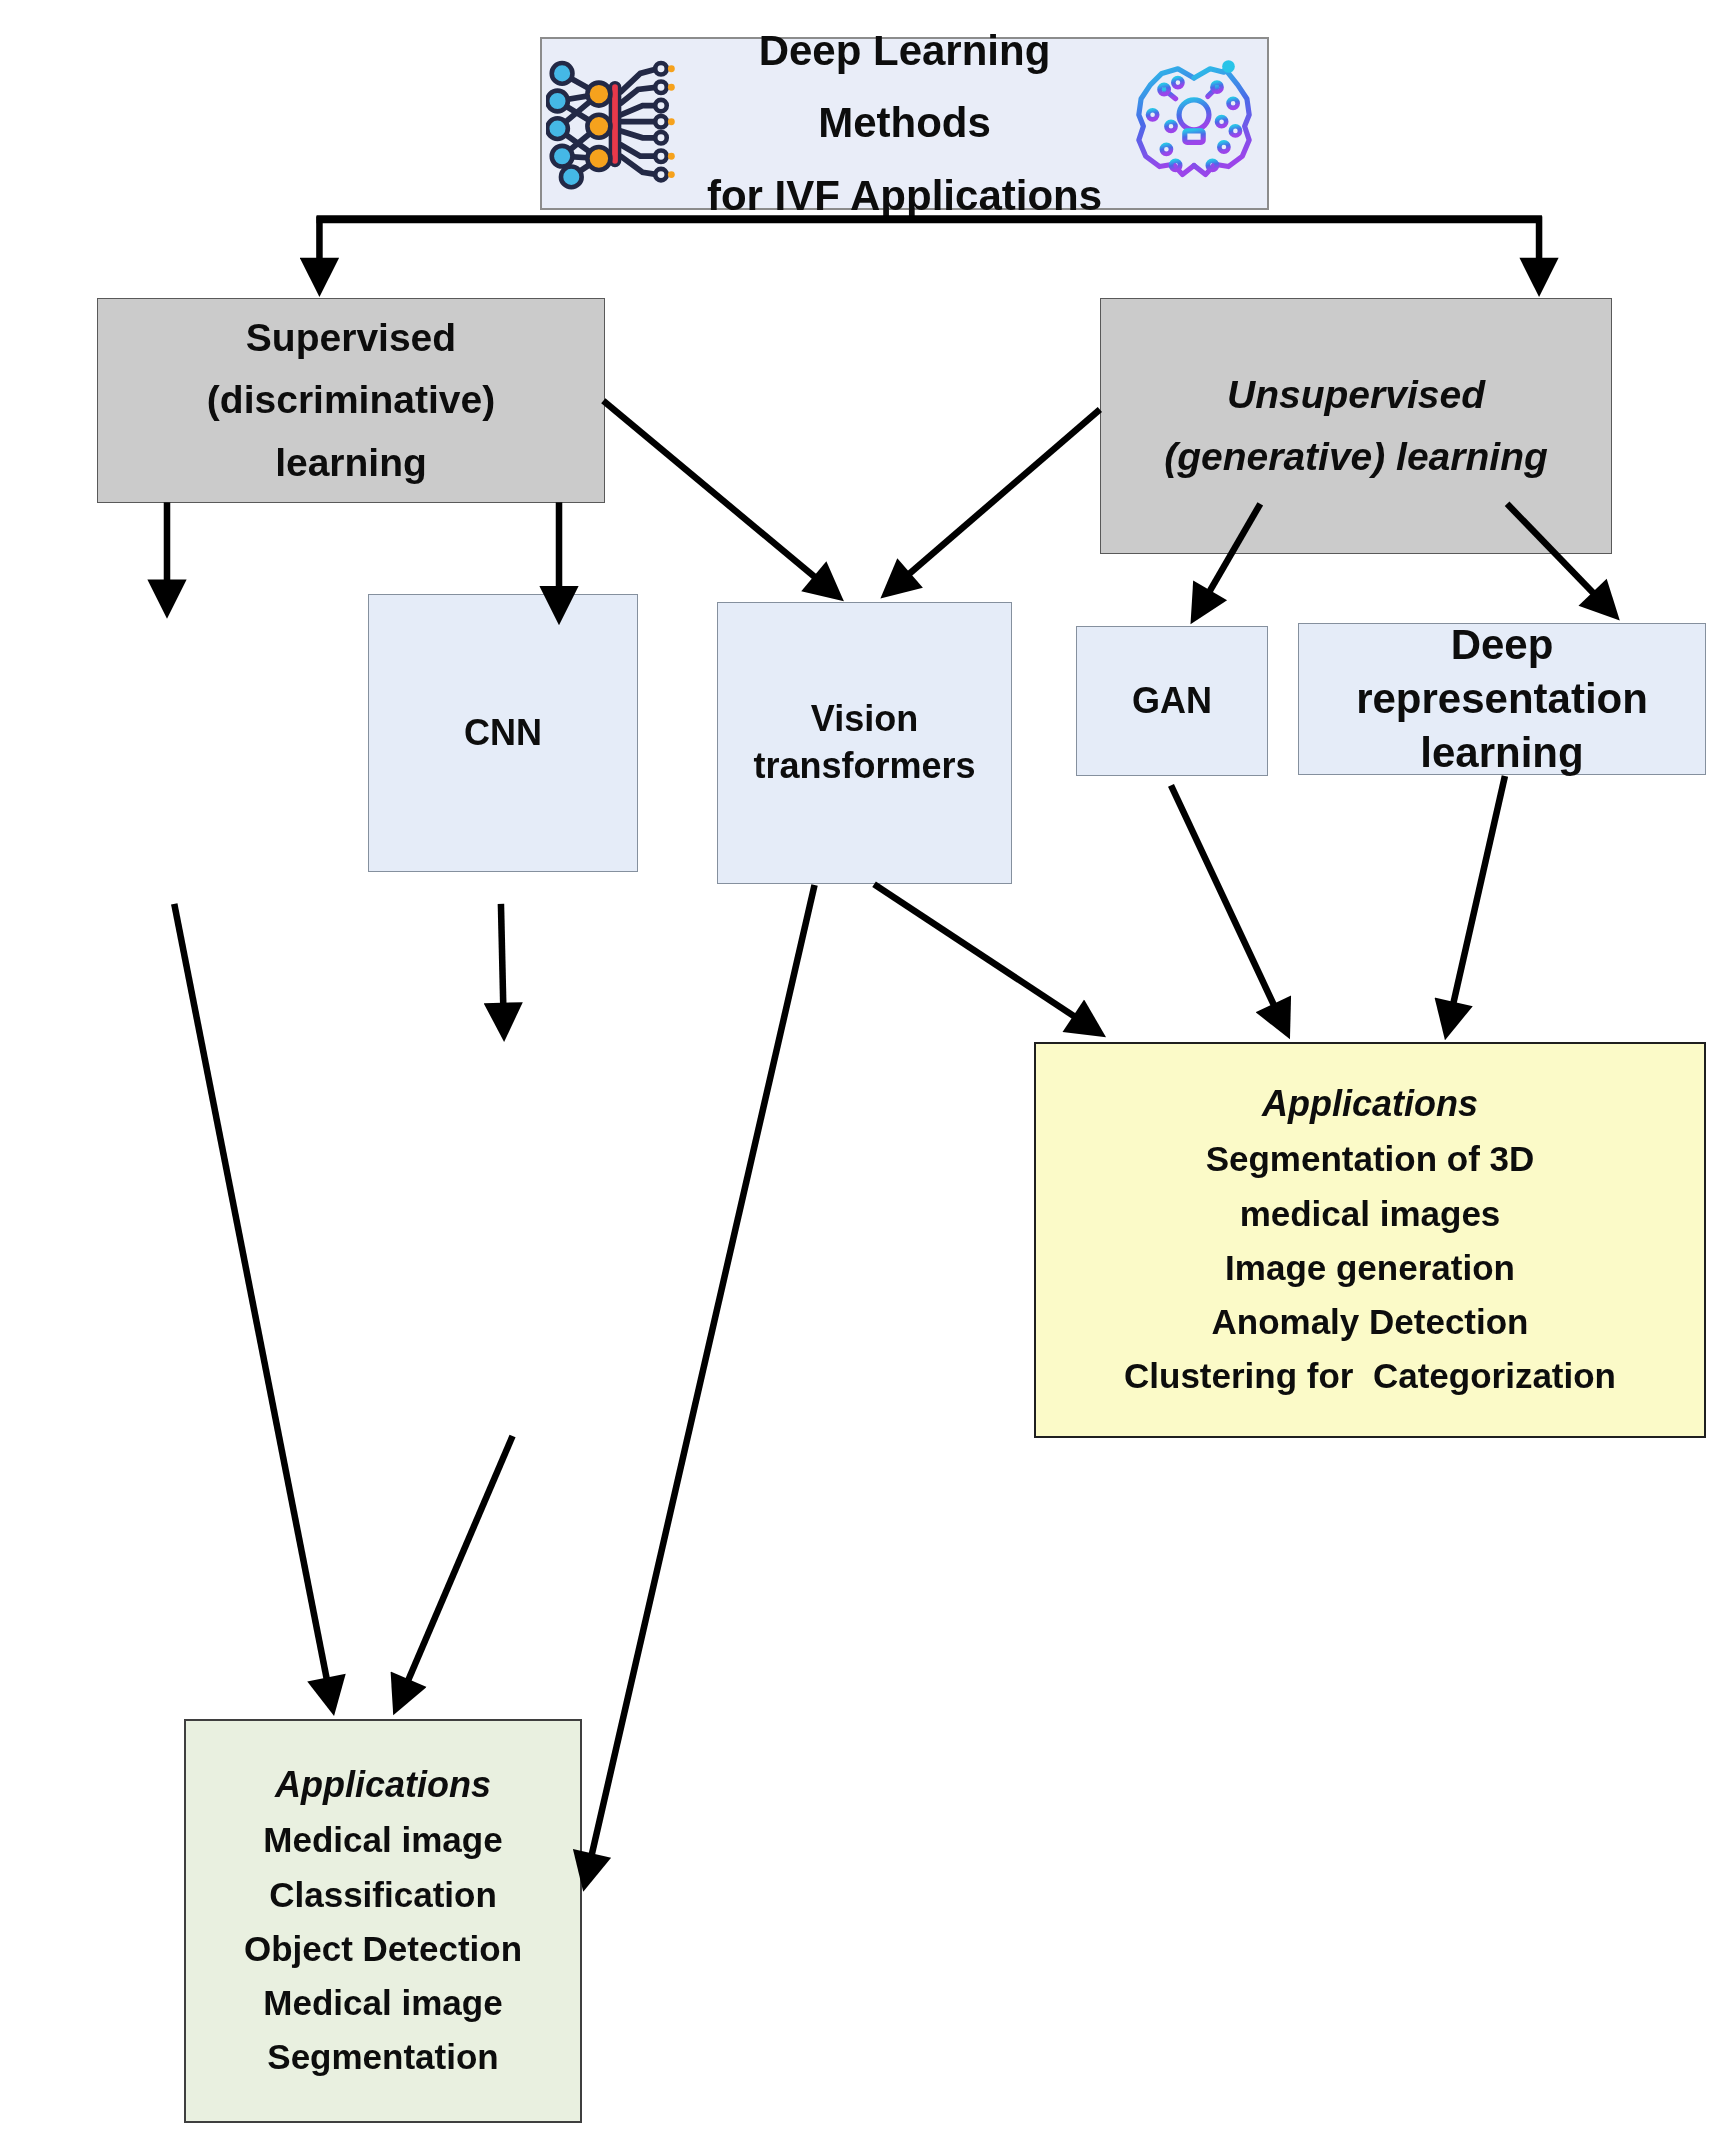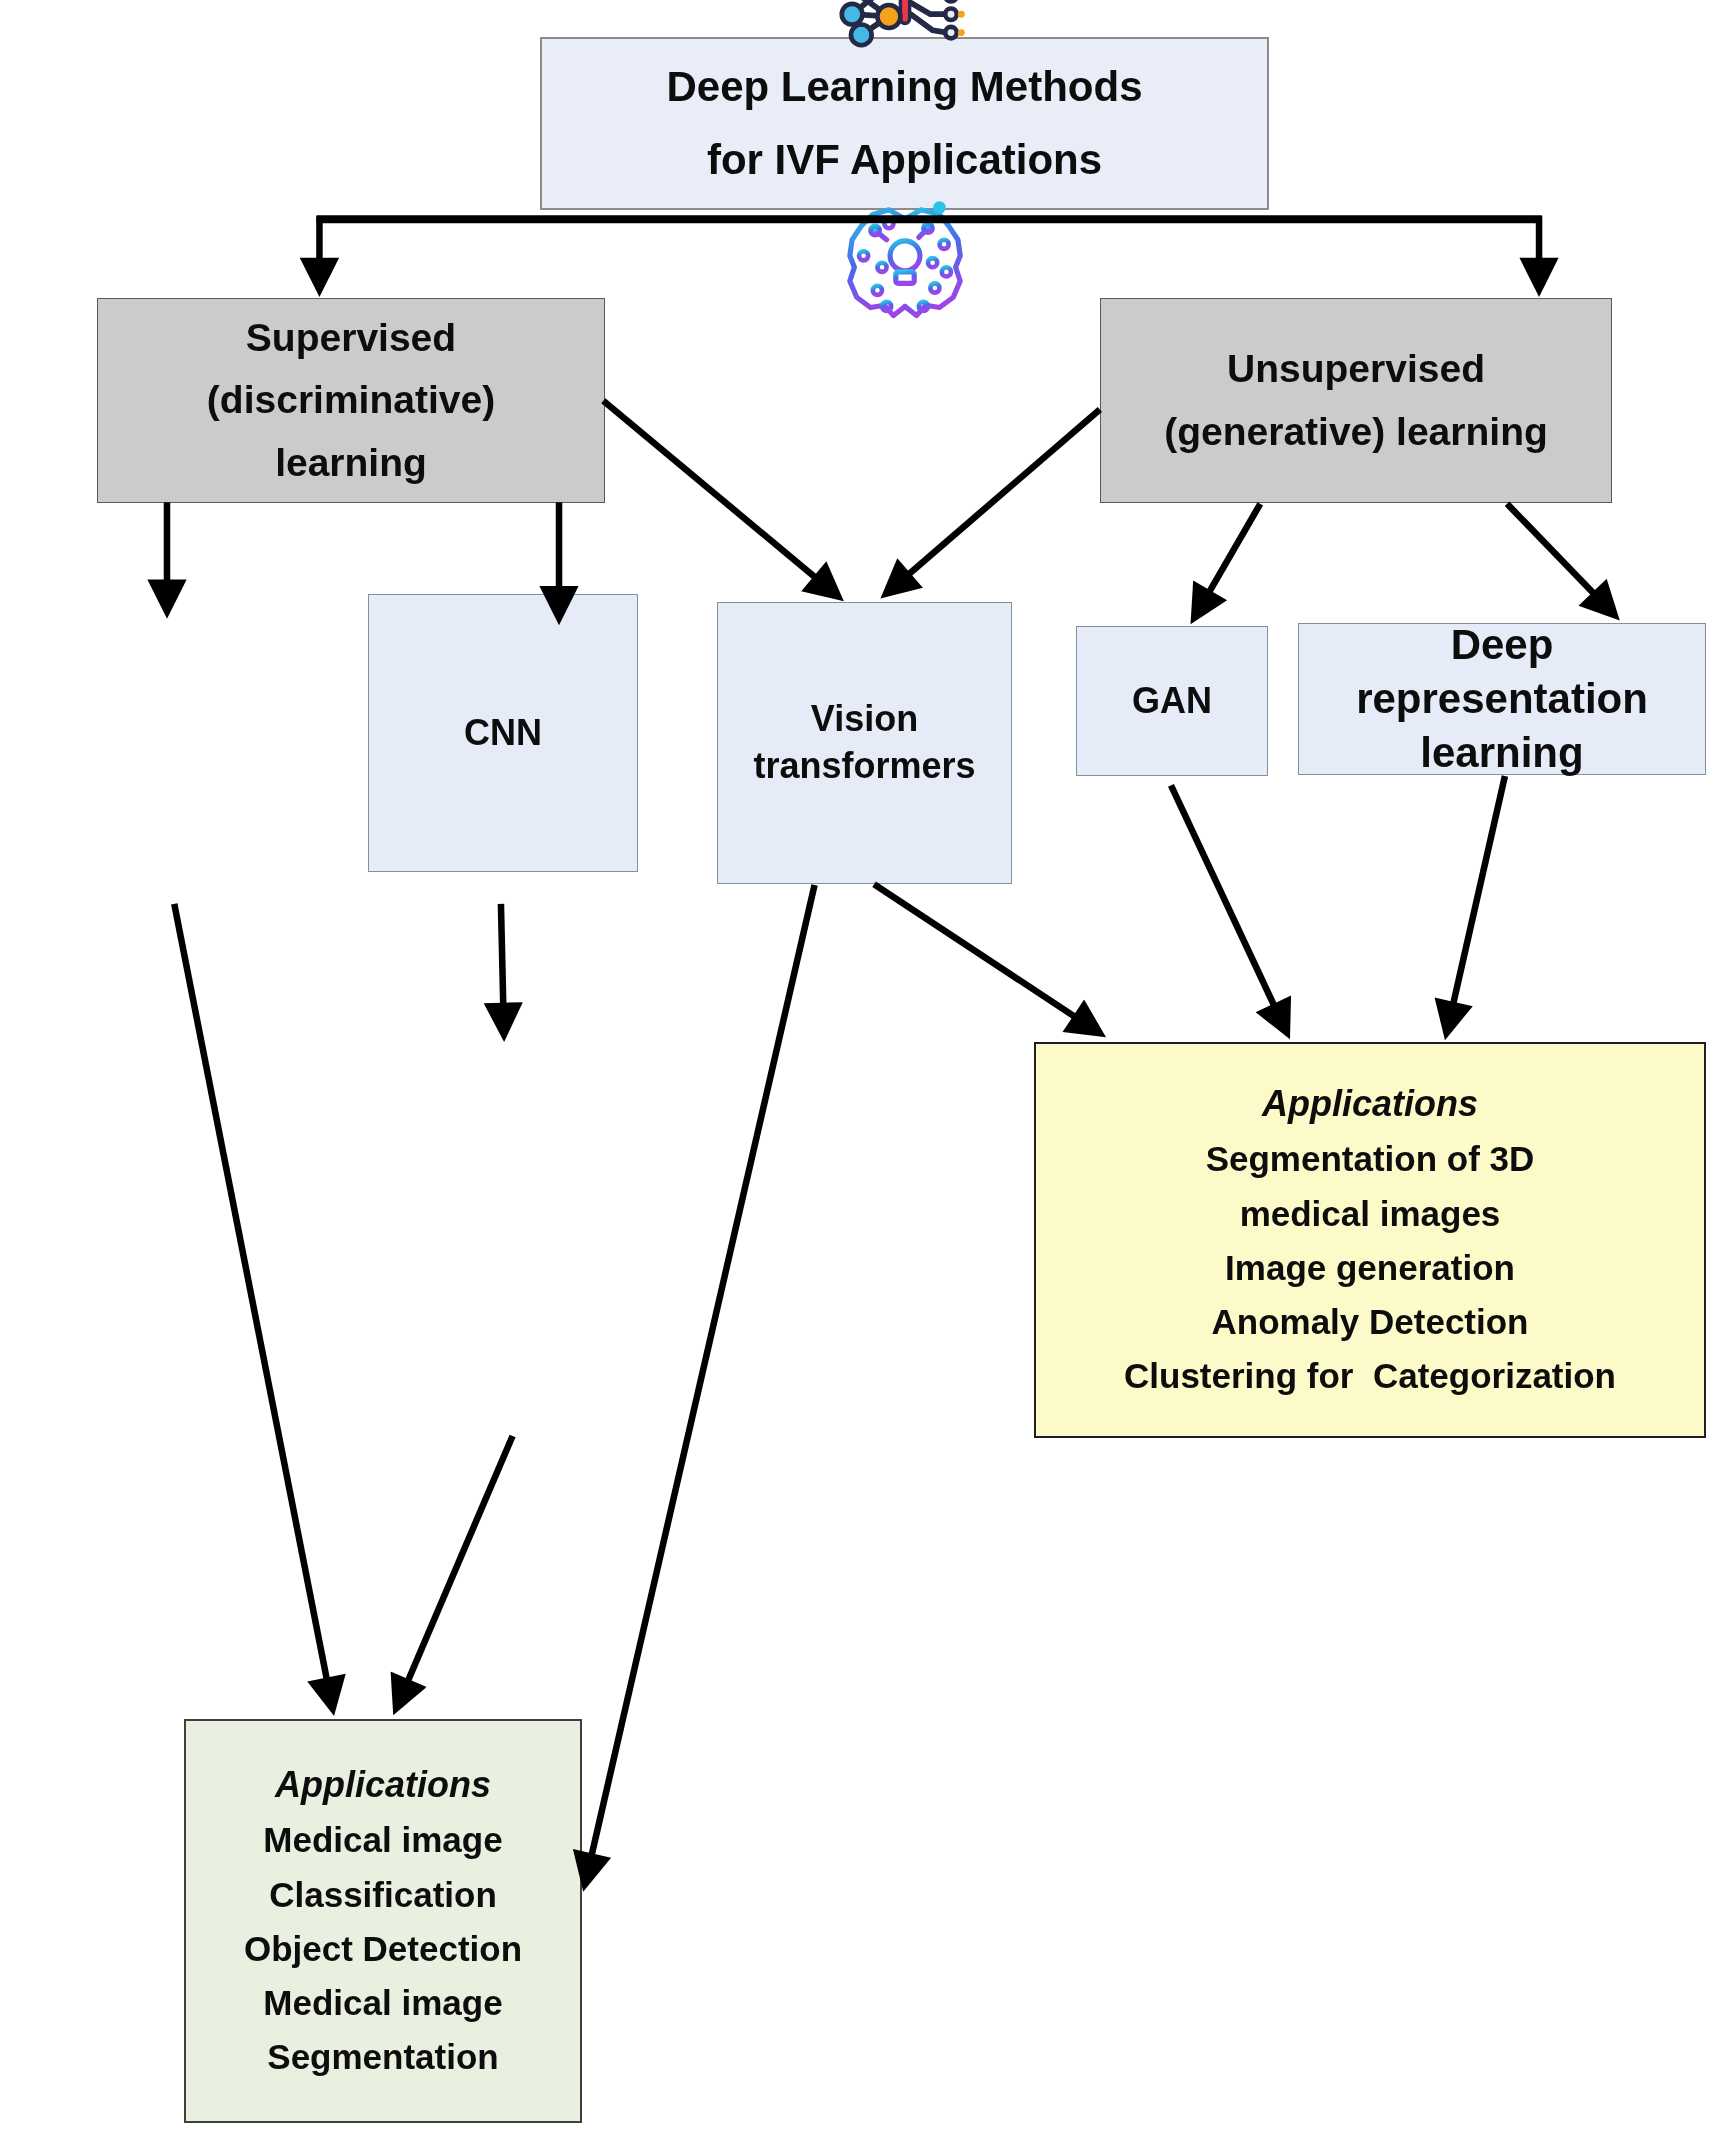--- a/index.html
+++ b/index.html
@@ -11,30 +11,30 @@
   .node {
     position:absolute; box-sizing:border-box;
     display:flex; flex-direction:column; align-items:center; justify-content:center;
     text-align:center; z-index:2;
   }
   .ml { white-space:pre-wrap; }
 
   .title-box {
     left:540px; top:37px; width:729px; height:173px;
     background:#e9edf8; border:2.2px solid #8c8c8c;
-    flex-direction:column; justify-content:center; padding:0 4.4px;
+    flex-direction:row; justify-content:flex-end; padding:0 4.4px;
   }
   .title-text { flex:1; font-size:42px; line-height:1.72; }
 
   .branch {
     background:#cbcbcb; border:1.5px solid #595959;
     font-size:39px; line-height:1.6;
   }
   .branch-supervised   { left:97px;  top:298px; width:508px; height:205px; }
-  .branch-unsupervised { left:1100px; top:298px; width:512px; height:205px; }
+  .branch-unsupervised { left:1100px; top:298px; width:512px; height:256px;font-style:italic; }
 
   .method {
     background:#e5ecf8; border:1.5px solid #85909e;
     font-size:36px; line-height:1.3;
   }
   .node-fcdnn { left:35px;   top:619px; width:280px; height:285px; letter-spacing:1.5px; }
   .node-cnn   { left:368px;  top:594px; width:270px; height:278px; }
   .node-vt    { left:717px;  top:602px; width:295px; height:282px; }
   .node-gan   { left:1076px; top:626px; width:192px; height:150px; }
   .node-drl   { left:1298px; top:623px; width:408px; height:152px; font-size:42px; line-height:1.28; }

